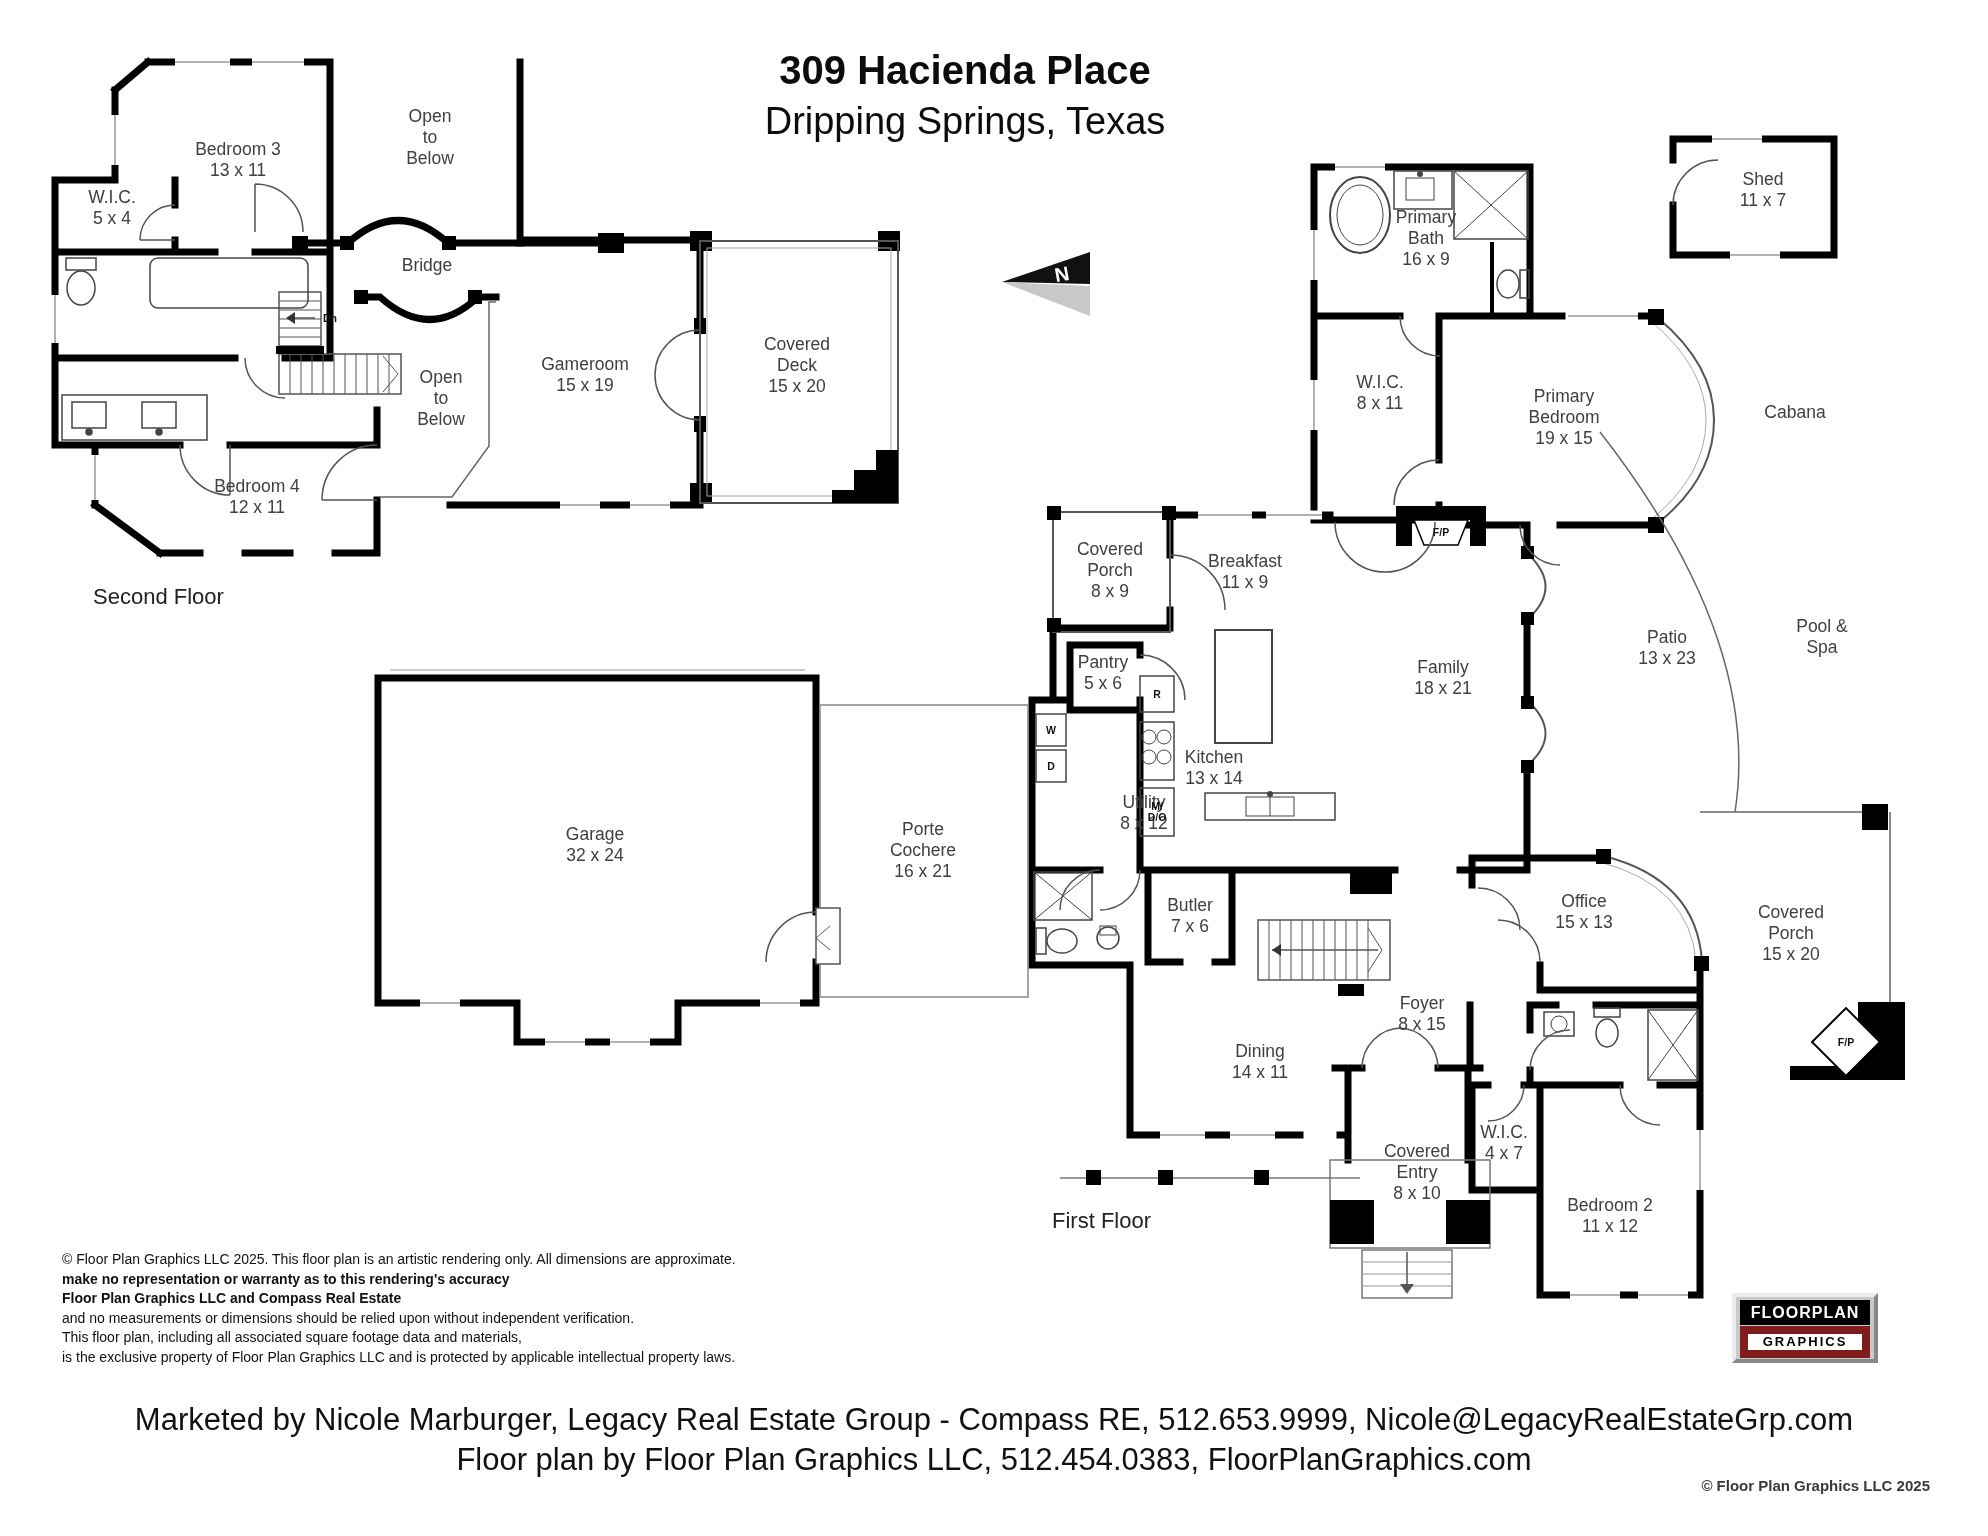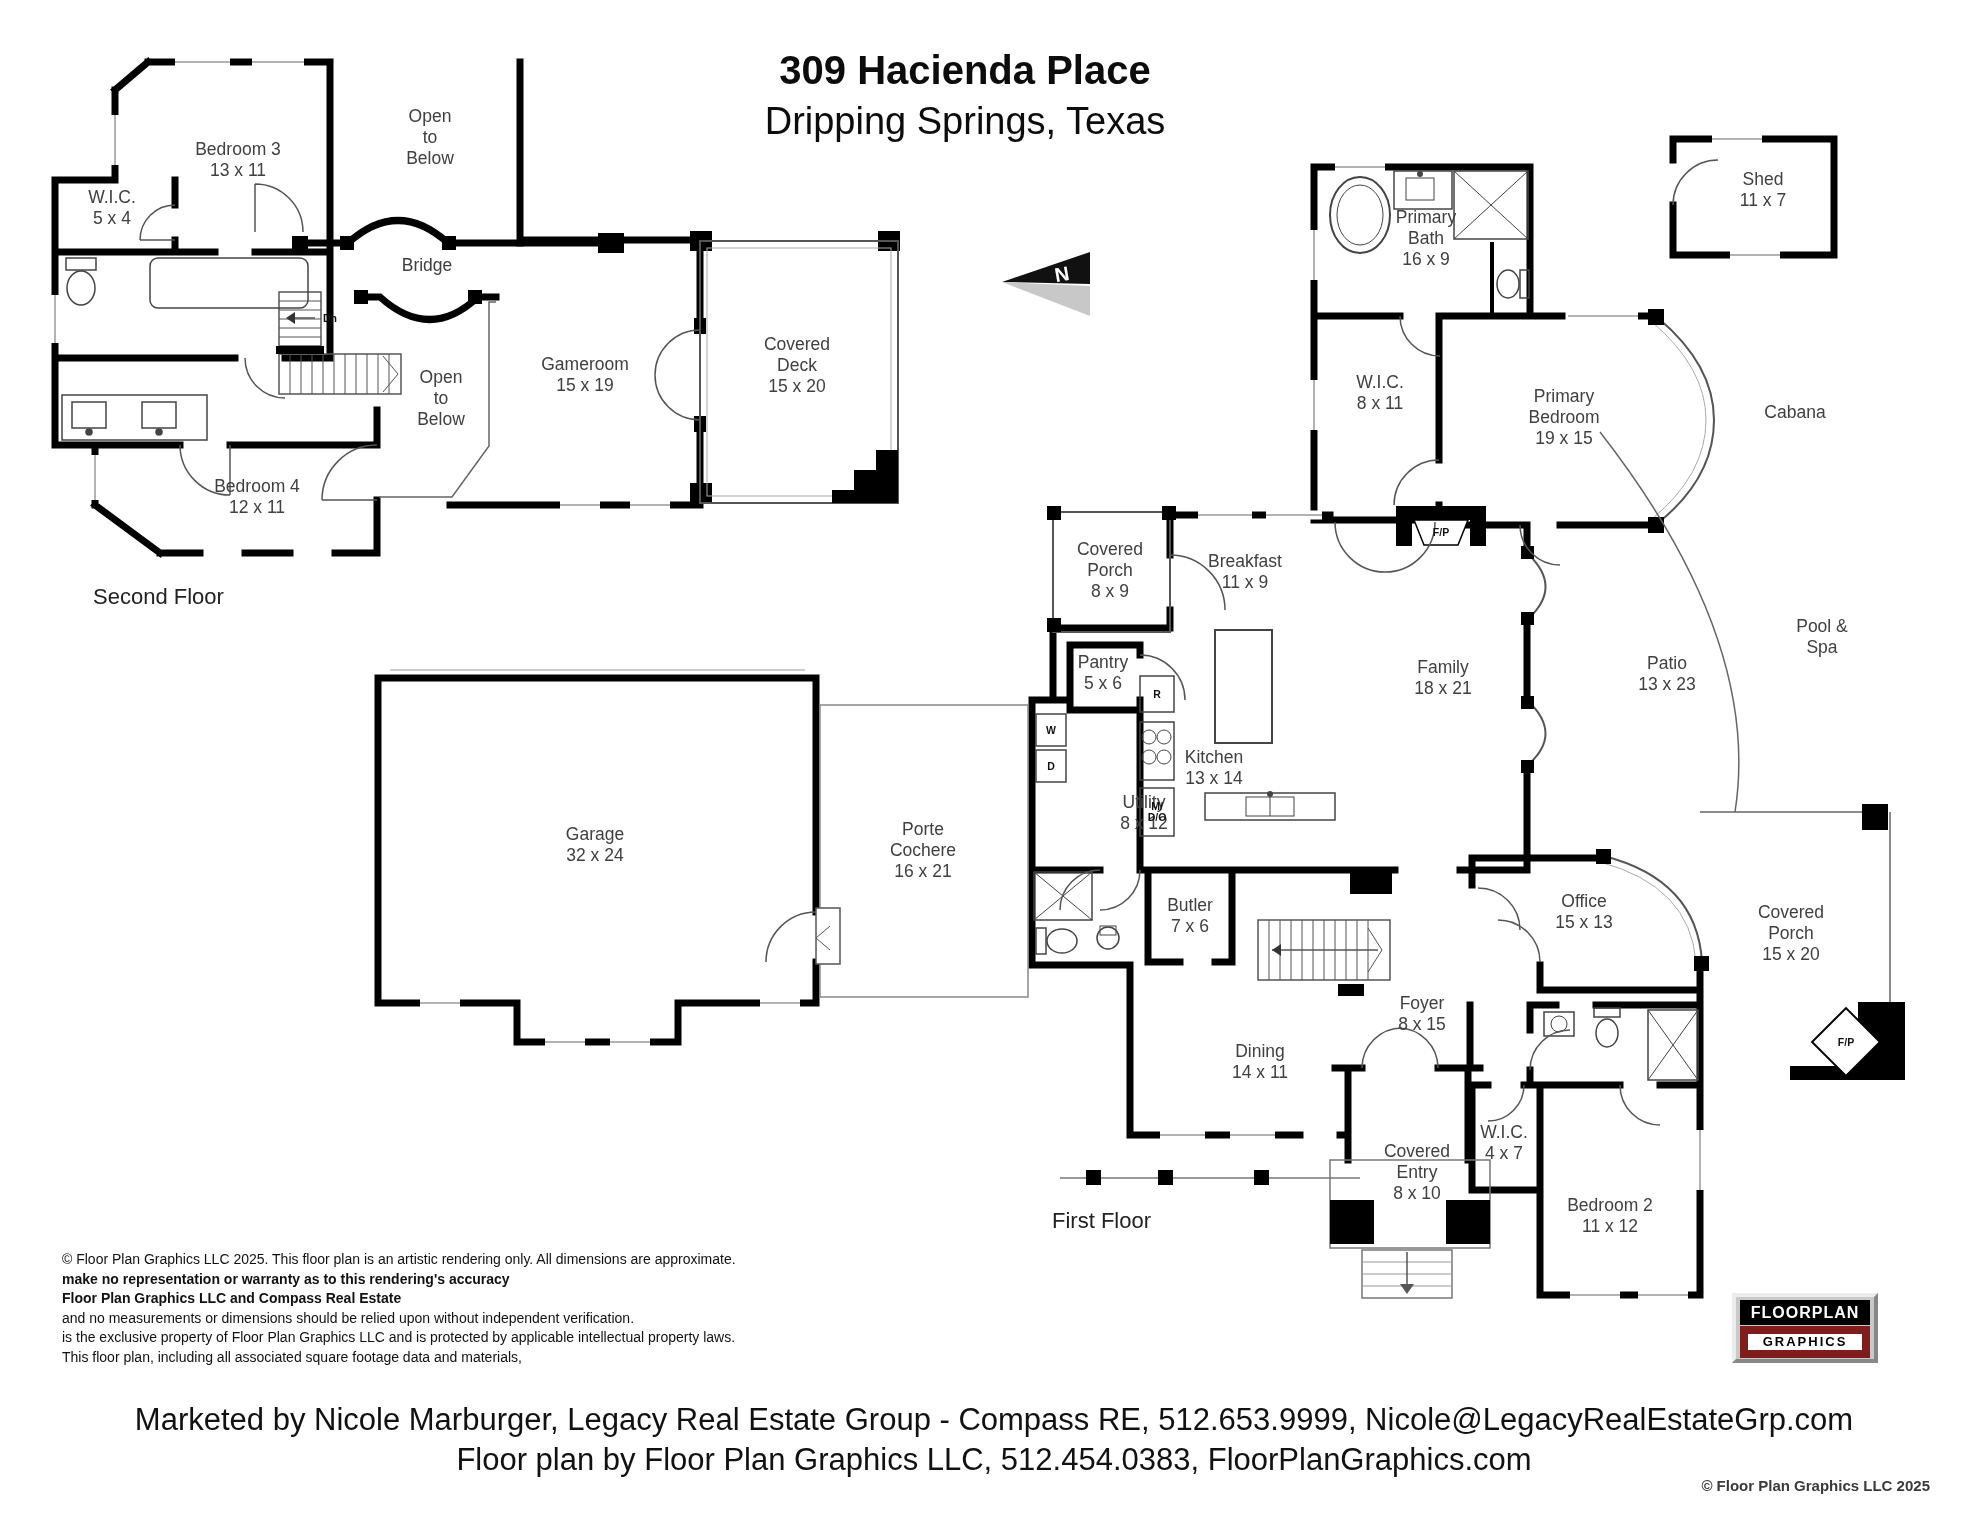--- a/index.html
+++ b/index.html
@@ -387,21 +387,21 @@
 Bath</span><span class="dm">16 x 9</span></div>
 <div class="rl" style="left:1763px;top:190px"><span class="nm">Shed</span><span class="dm">11 x 7</span></div>
 <div class="rl" style="left:1380px;top:393px"><span class="nm">W.I.C.</span><span class="dm">8 x 11</span></div>
 <div class="rl" style="left:1564px;top:417px"><span class="nm">Primary
 Bedroom</span><span class="dm">19 x 15</span></div>
 <div class="rl" style="left:1795px;top:412px"><span class="nm">Cabana</span></div>
 <div class="rl" style="left:1110px;top:570px"><span class="nm">Covered
 Porch</span><span class="dm">8 x 9</span></div>
 <div class="rl" style="left:1245px;top:572px"><span class="nm">Breakfast</span><span class="dm">11 x 9</span></div>
 <div class="rl" style="left:1443px;top:678px"><span class="nm">Family</span><span class="dm">18 x 21</span></div>
-<div class="rl" style="left:1667px;top:674px"><span class="nm">Patio</span><span class="dm">13 x 23</span></div>
+<div class="rl" style="left:1667px;top:648px"><span class="nm">Patio</span><span class="dm">13 x 23</span></div>
 <div class="rl" style="left:1822px;top:637px"><span class="nm">Pool &amp;
 Spa</span></div>
 <div class="rl" style="left:1103px;top:673px"><span class="nm">Pantry</span><span class="dm">5 x 6</span></div>
 <div class="rl" style="left:1214px;top:768px"><span class="nm">Kitchen</span><span class="dm">13 x 14</span></div>
 <div class="rl" style="left:1144px;top:813px"><span class="nm">Utility</span><span class="dm">8 x 12</span></div>
 <div class="rl" style="left:595px;top:845px"><span class="nm">Garage</span><span class="dm">32 x 24</span></div>
 <div class="rl" style="left:923px;top:850px"><span class="nm">Porte
 Cochere</span><span class="dm">16 x 21</span></div>
 <div class="rl" style="left:1190px;top:916px"><span class="nm">Butler</span><span class="dm">7 x 6</span></div>
 <div class="rl" style="left:1584px;top:912px"><span class="nm">Office</span><span class="dm">15 x 13</span></div>
@@ -421,22 +421,22 @@
 <div class="sm" style="left:1157px;top:694px">R</div>
 <div class="sm" style="left:1157px;top:812px">M/
 D/O</div>
 <div class="floor-label" style="left:1052px;top:1208px">First Floor</div>
 
 <div class="copy">
   <div>© Floor Plan Graphics LLC 2025. This floor plan is an artistic rendering only. All dimensions are approximate.</div>
   <div class="b">make no representation or warranty as to this rendering's accuracy</div>
   <div class="b">Floor Plan Graphics LLC and Compass Real Estate</div>
   <div>and no measurements or dimensions should be relied upon without independent verification.</div>
+  <div>This floor plan, including all associated square footage data and materials,</div>
   <div>is the exclusive property of Floor Plan Graphics LLC and is protected by applicable intellectual property laws.</div>
-  <div>This floor plan, including all associated square footage data and materials,</div>
 </div>
 
 <div class="logo">
   <div class="logo-top">FLOORPLAN</div>
   <div class="logo-bot">GRAPHICS</div>
 </div>
 
 <div class="mkt1">Marketed by Nicole Marburger, Legacy Real Estate Group - Compass RE, 512.653.9999, Nicole@LegacyRealEstateGrp.com</div>
 <div class="mkt2">Floor plan by Floor Plan Graphics LLC, 512.454.0383, FloorPlanGraphics.com</div>
 <div class="credit">© Floor Plan Graphics LLC 2025</div>

